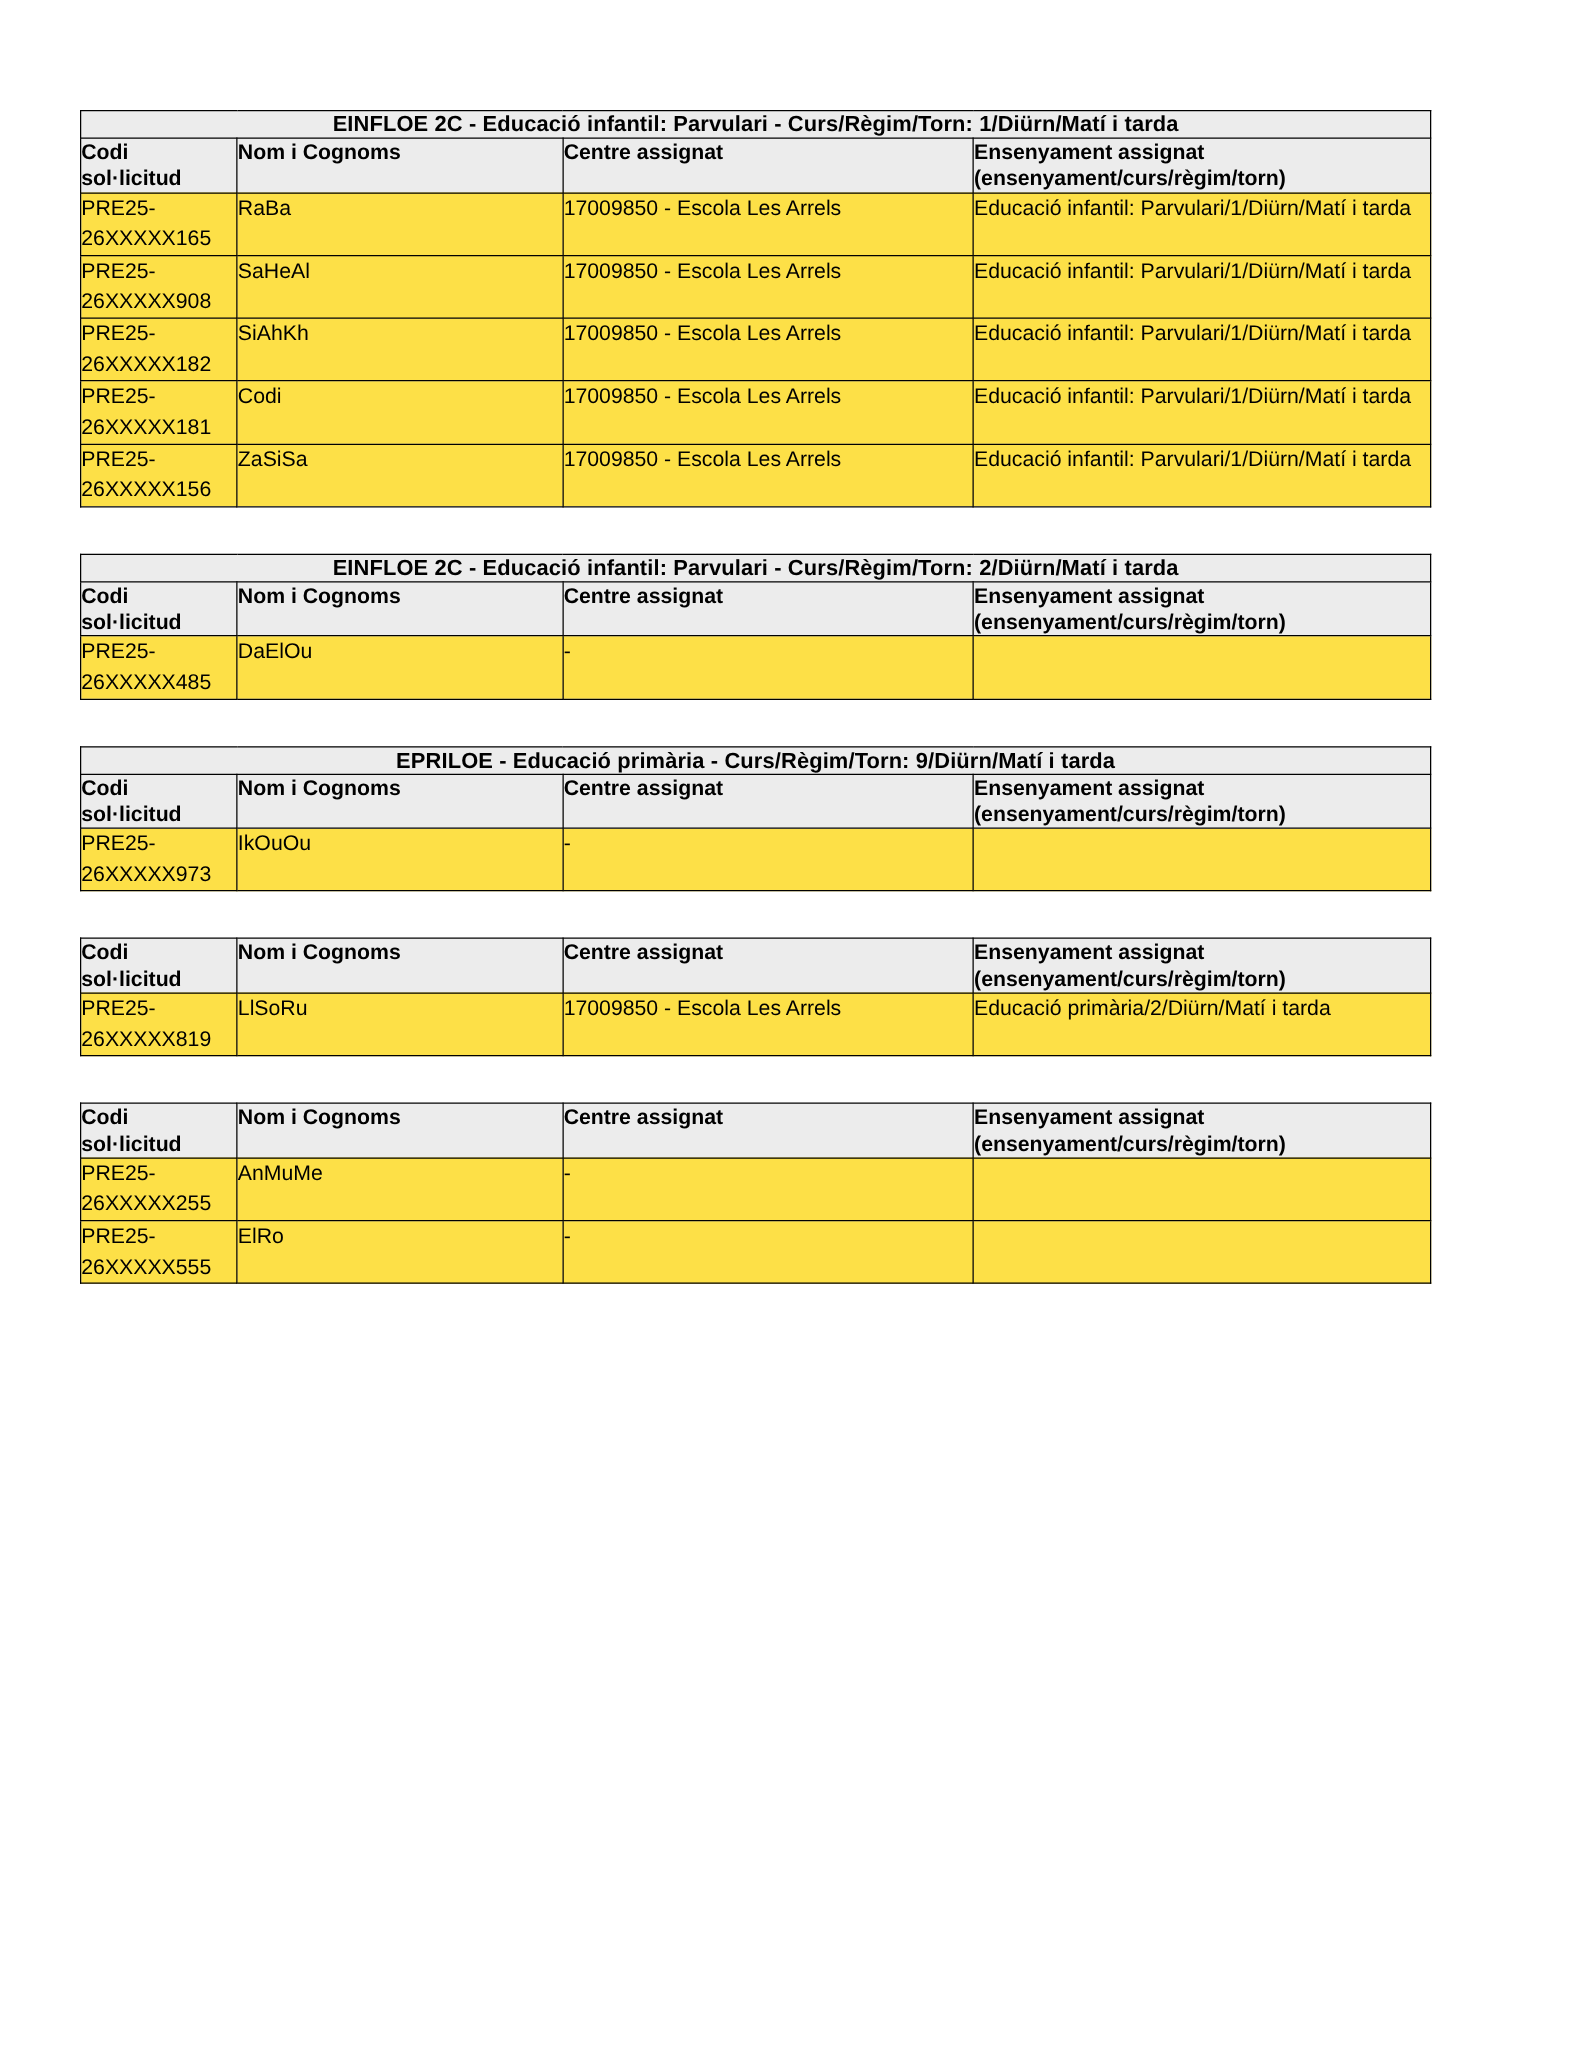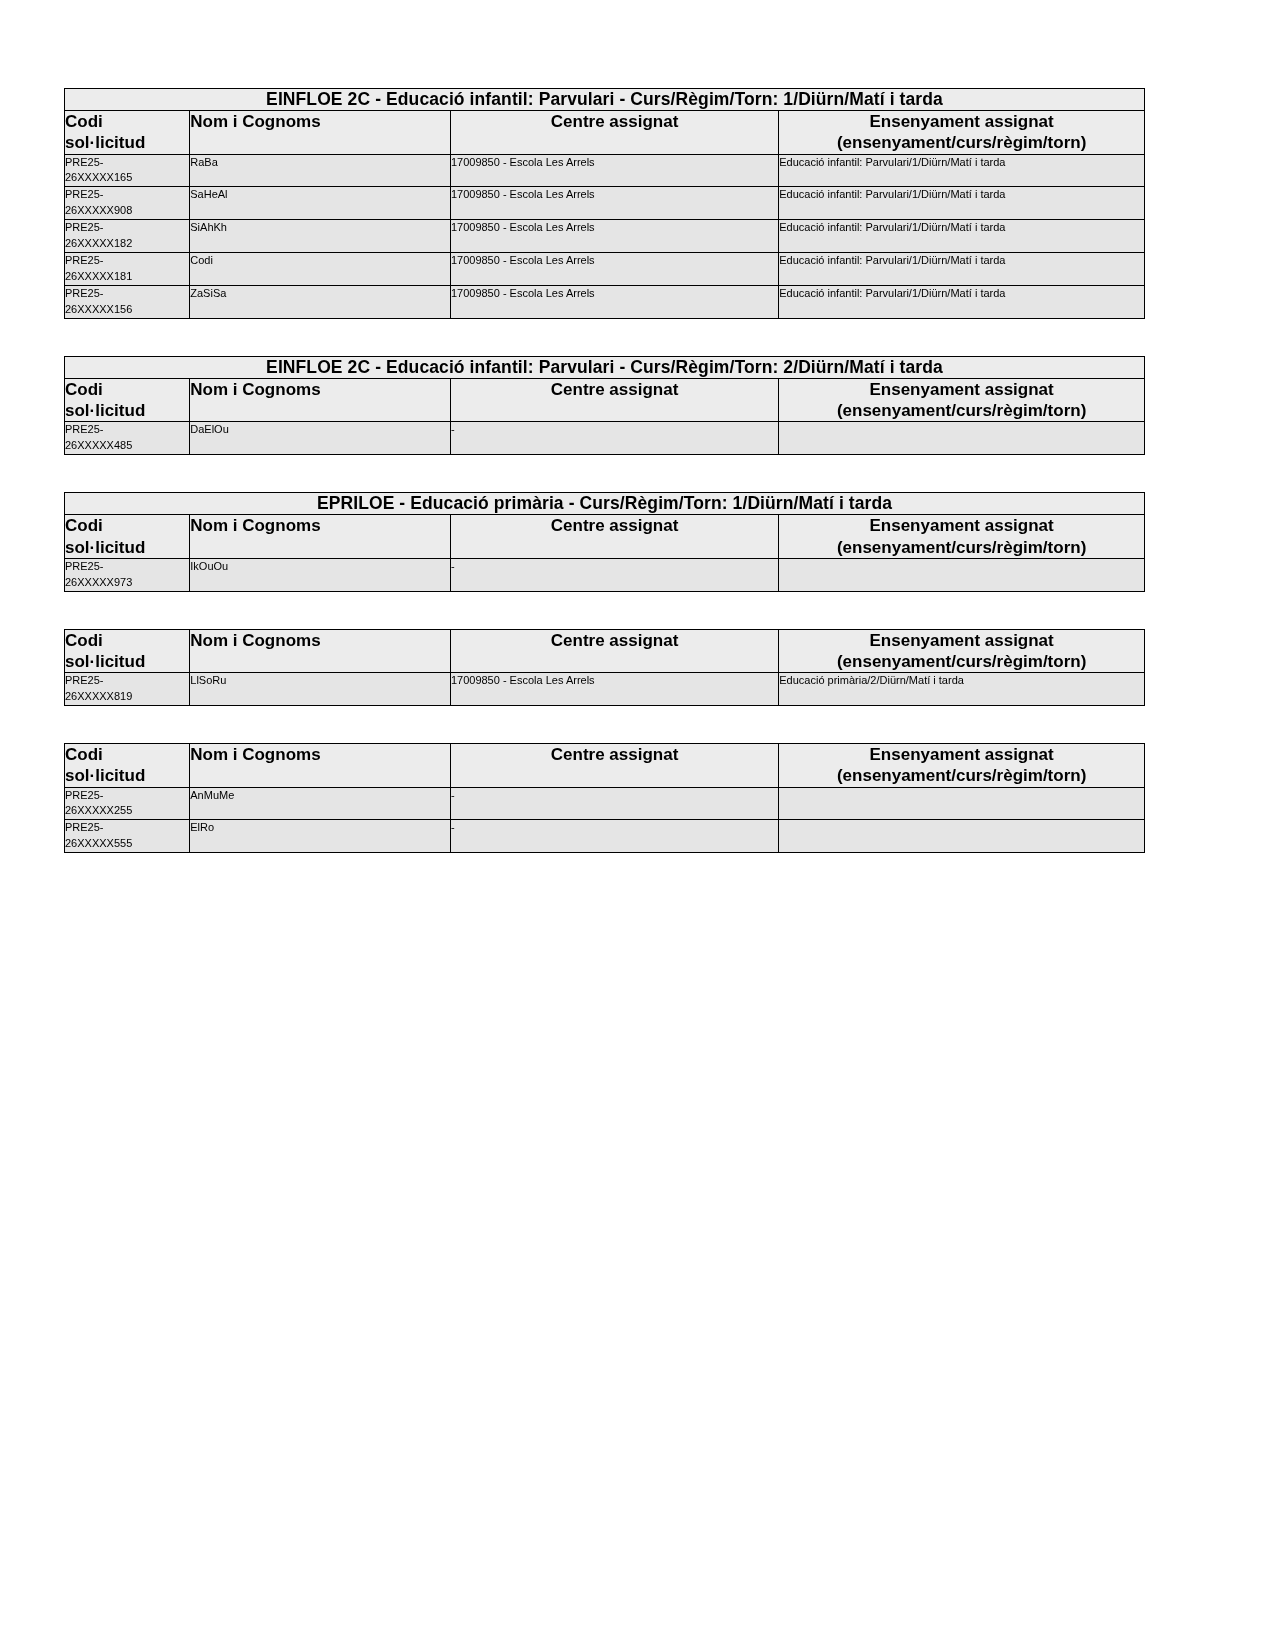--- a/index.html
+++ b/index.html
@@ -47,30 +47,30 @@
     font-weight: bold;
     font-size: 17px;
     padding: 5px 6px 7px 6px;
     line-height: 1.25;
     margin-top: 15px;
   }
   .hdr-left {
     text-align: left;
   }
   .hdr-center {
-    text-align: center;
+    text-align: left;
   }
   .hdr-sub {
     display: block;
   }
   .data-row td {
-    font-size: 11px;
+    font-size: 17px;
     padding: 4px 6px 5px 6px;
     line-height: 1.45;
-    background: #e5e5e5;
+    background: #fde047;
   }
   .code-cell {
     white-space: pre-line;
     word-break: break-word;
   }
   .col-codi { width: 124px; }
   .col-nom { width: 258px; }
   .col-centre { width: 325px; }
   .col-ens { width: 362px; }
   .ens-cell { font-size: 13px; }
@@ -180,21 +180,21 @@
       <div class="table-block">
         <table class="sched">
           <colgroup>
             <col class="col-codi">
             <col class="col-nom">
             <col class="col-centre">
             <col class="col-ens">
           </colgroup>
           <tbody>
             <tr class="title-row">
-              <td colspan="4">EPRILOE - Educació primària    -  Curs/Règim/Torn:  1/Diürn/Matí i tarda</td>
+              <td colspan="4">EPRILOE - Educació primària    -  Curs/Règim/Torn:  9/Diürn/Matí i tarda</td>
             </tr>
             <tr class="hdr-row">
               <td class="hdr-left">
                 <span class="hdr-sub">Codi</span>
                 <span class="hdr-sub">sol·licitud</span>
               </td>
               <td class="hdr-left">Nom i Cognoms</td>
               <td class="hdr-center">Centre assignat</td>
               <td class="hdr-center">
                 <span class="hdr-sub">Ensenyament assignat</span>

